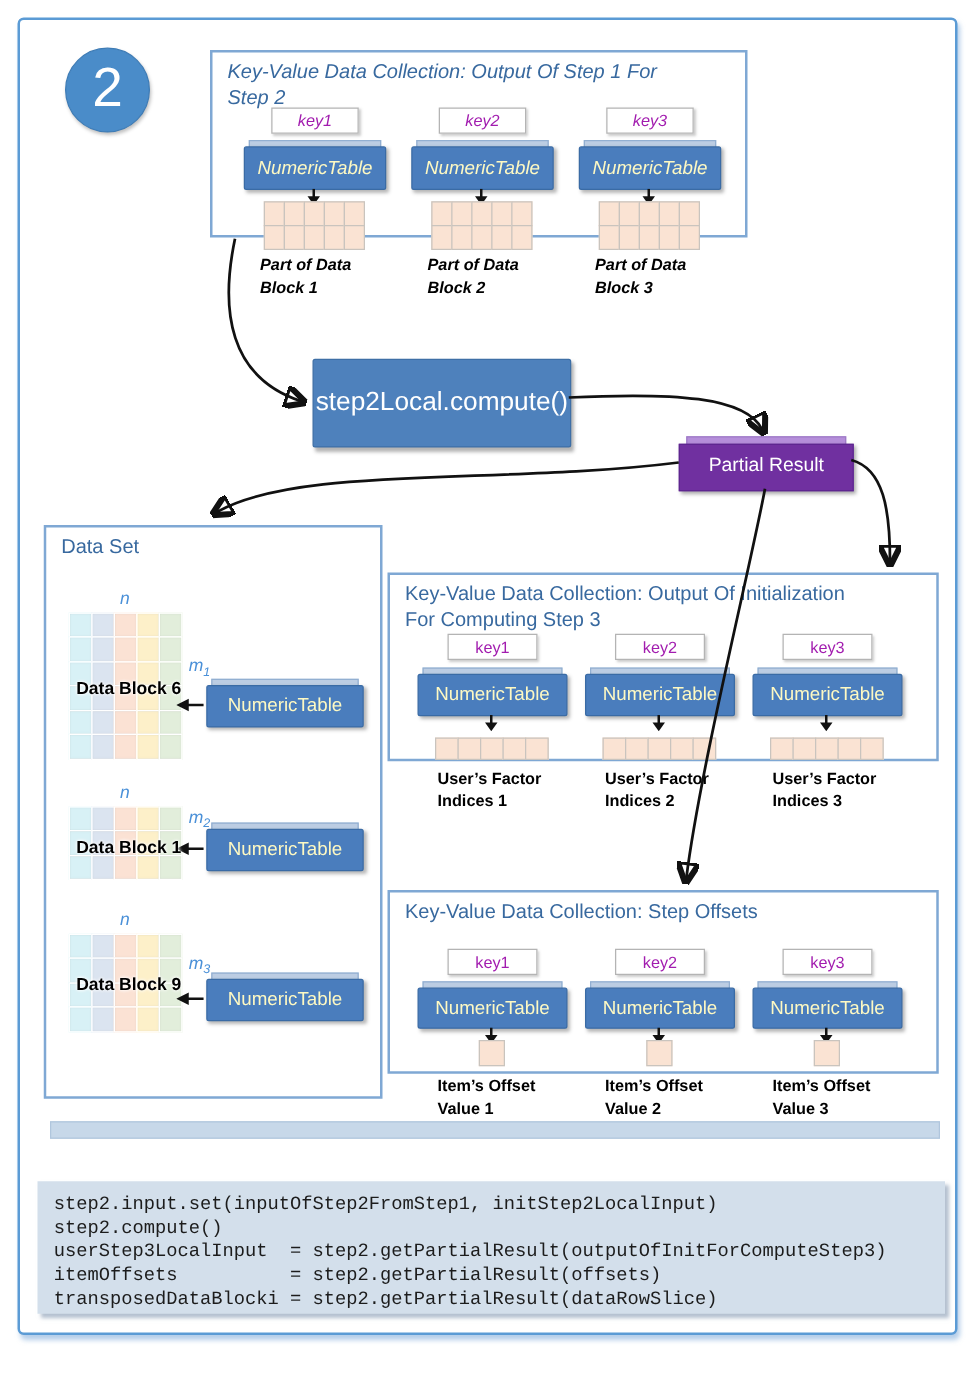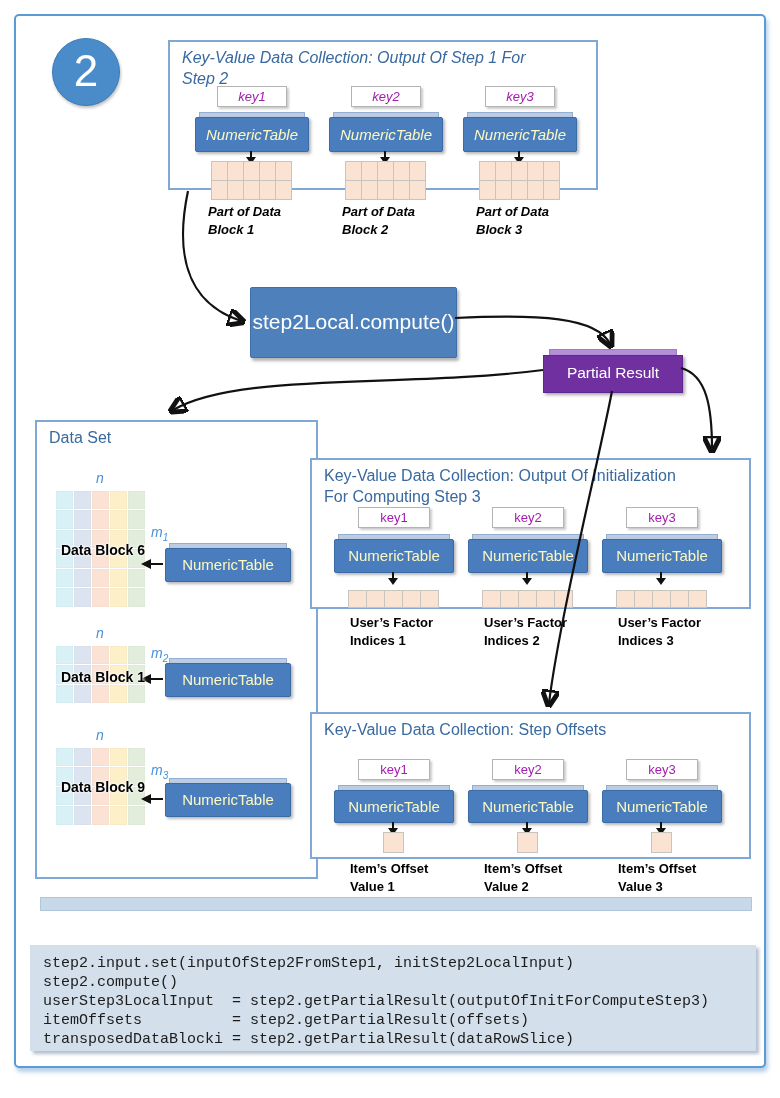--- a/index.html
+++ b/index.html
@@ -182,21 +182,21 @@
     <div class="glabel">Part of Data
 Block 3</div>
   </div>
 </div>
   </div>
 
   <div class="compute">step2Local.compute()</div>
   <div class="partial-back"></div>
   <div class="partial">Partial Result</div>
 
-  <div class="colbox" style="left:35px;top:420px;width:267px;height:455px;padding-left:12px;">
+  <div class="colbox" style="left:35px;top:420px;width:267px;height:455px;">
     <div class="col-title">Data Set</div>
     <div class="groups" id="ds-blocks">
   <div class="block b1">
     <div class="nlab">n</div>
     <div class="dgrid">
             <div class="dcell" style="background: rgb(216, 241, 246);"></div>
             <div class="dcell" style="background: rgb(219, 228, 240);"></div>
             <div class="dcell" style="background: rgb(251, 226, 212);"></div>
             <div class="dcell" style="background: rgb(253, 240, 201);"></div>
             <div class="dcell" style="background: rgb(226, 238, 219);"></div>

